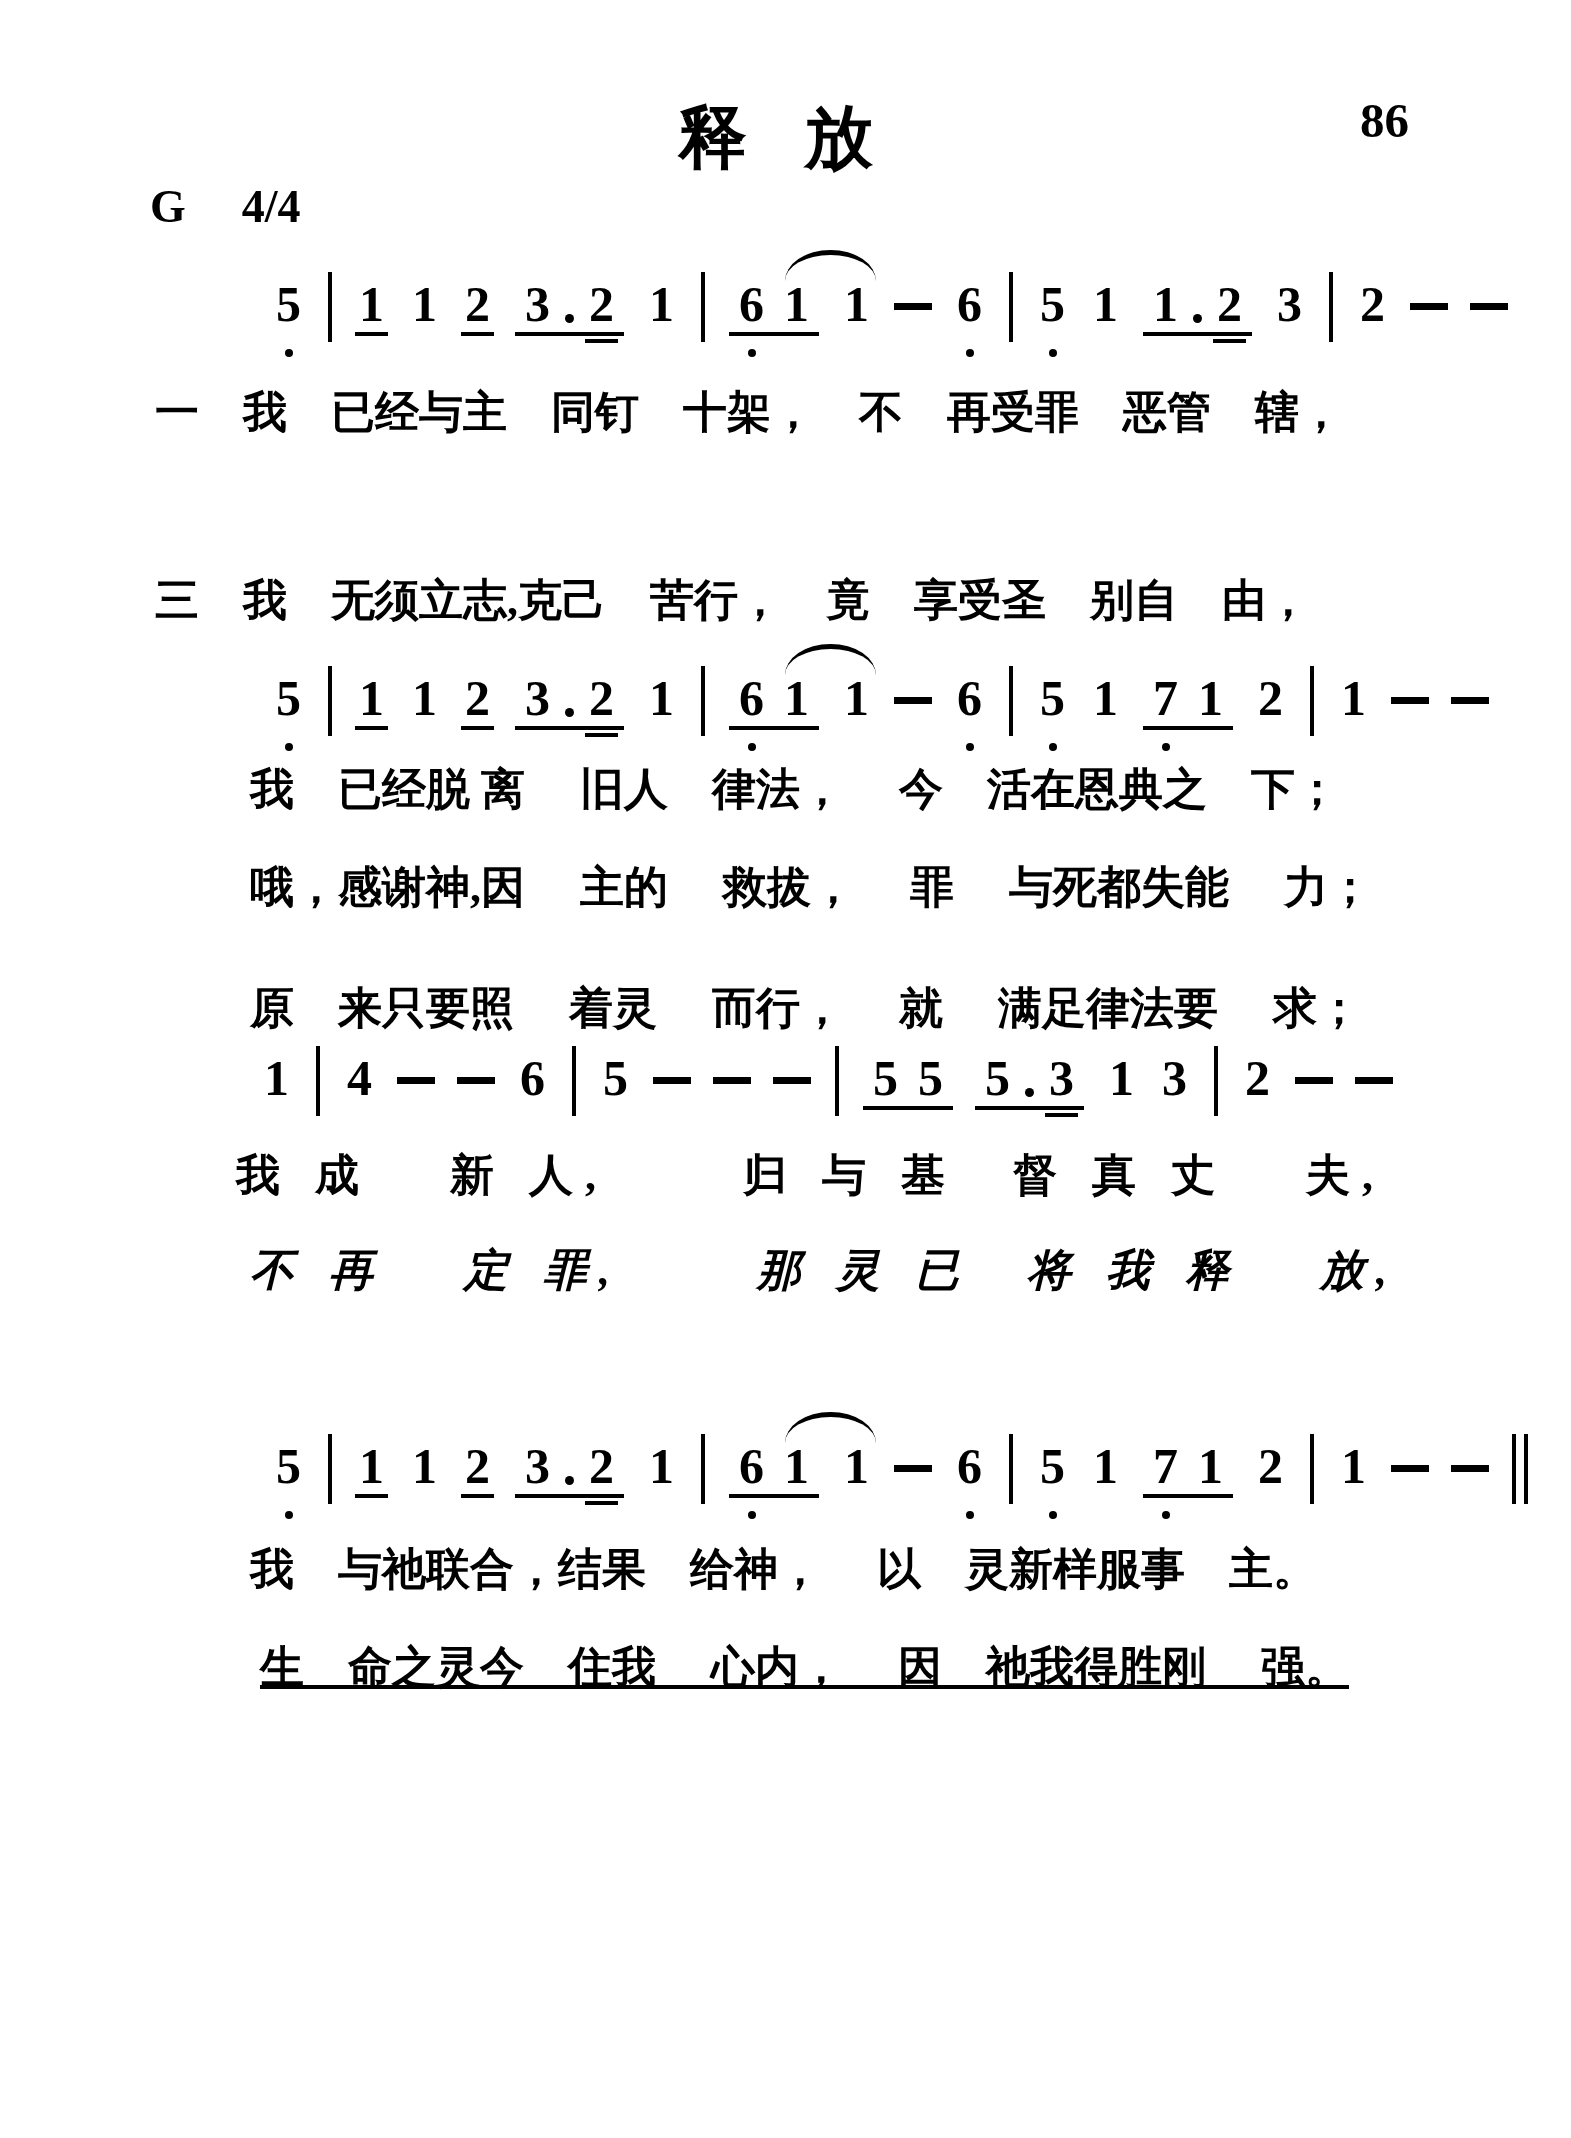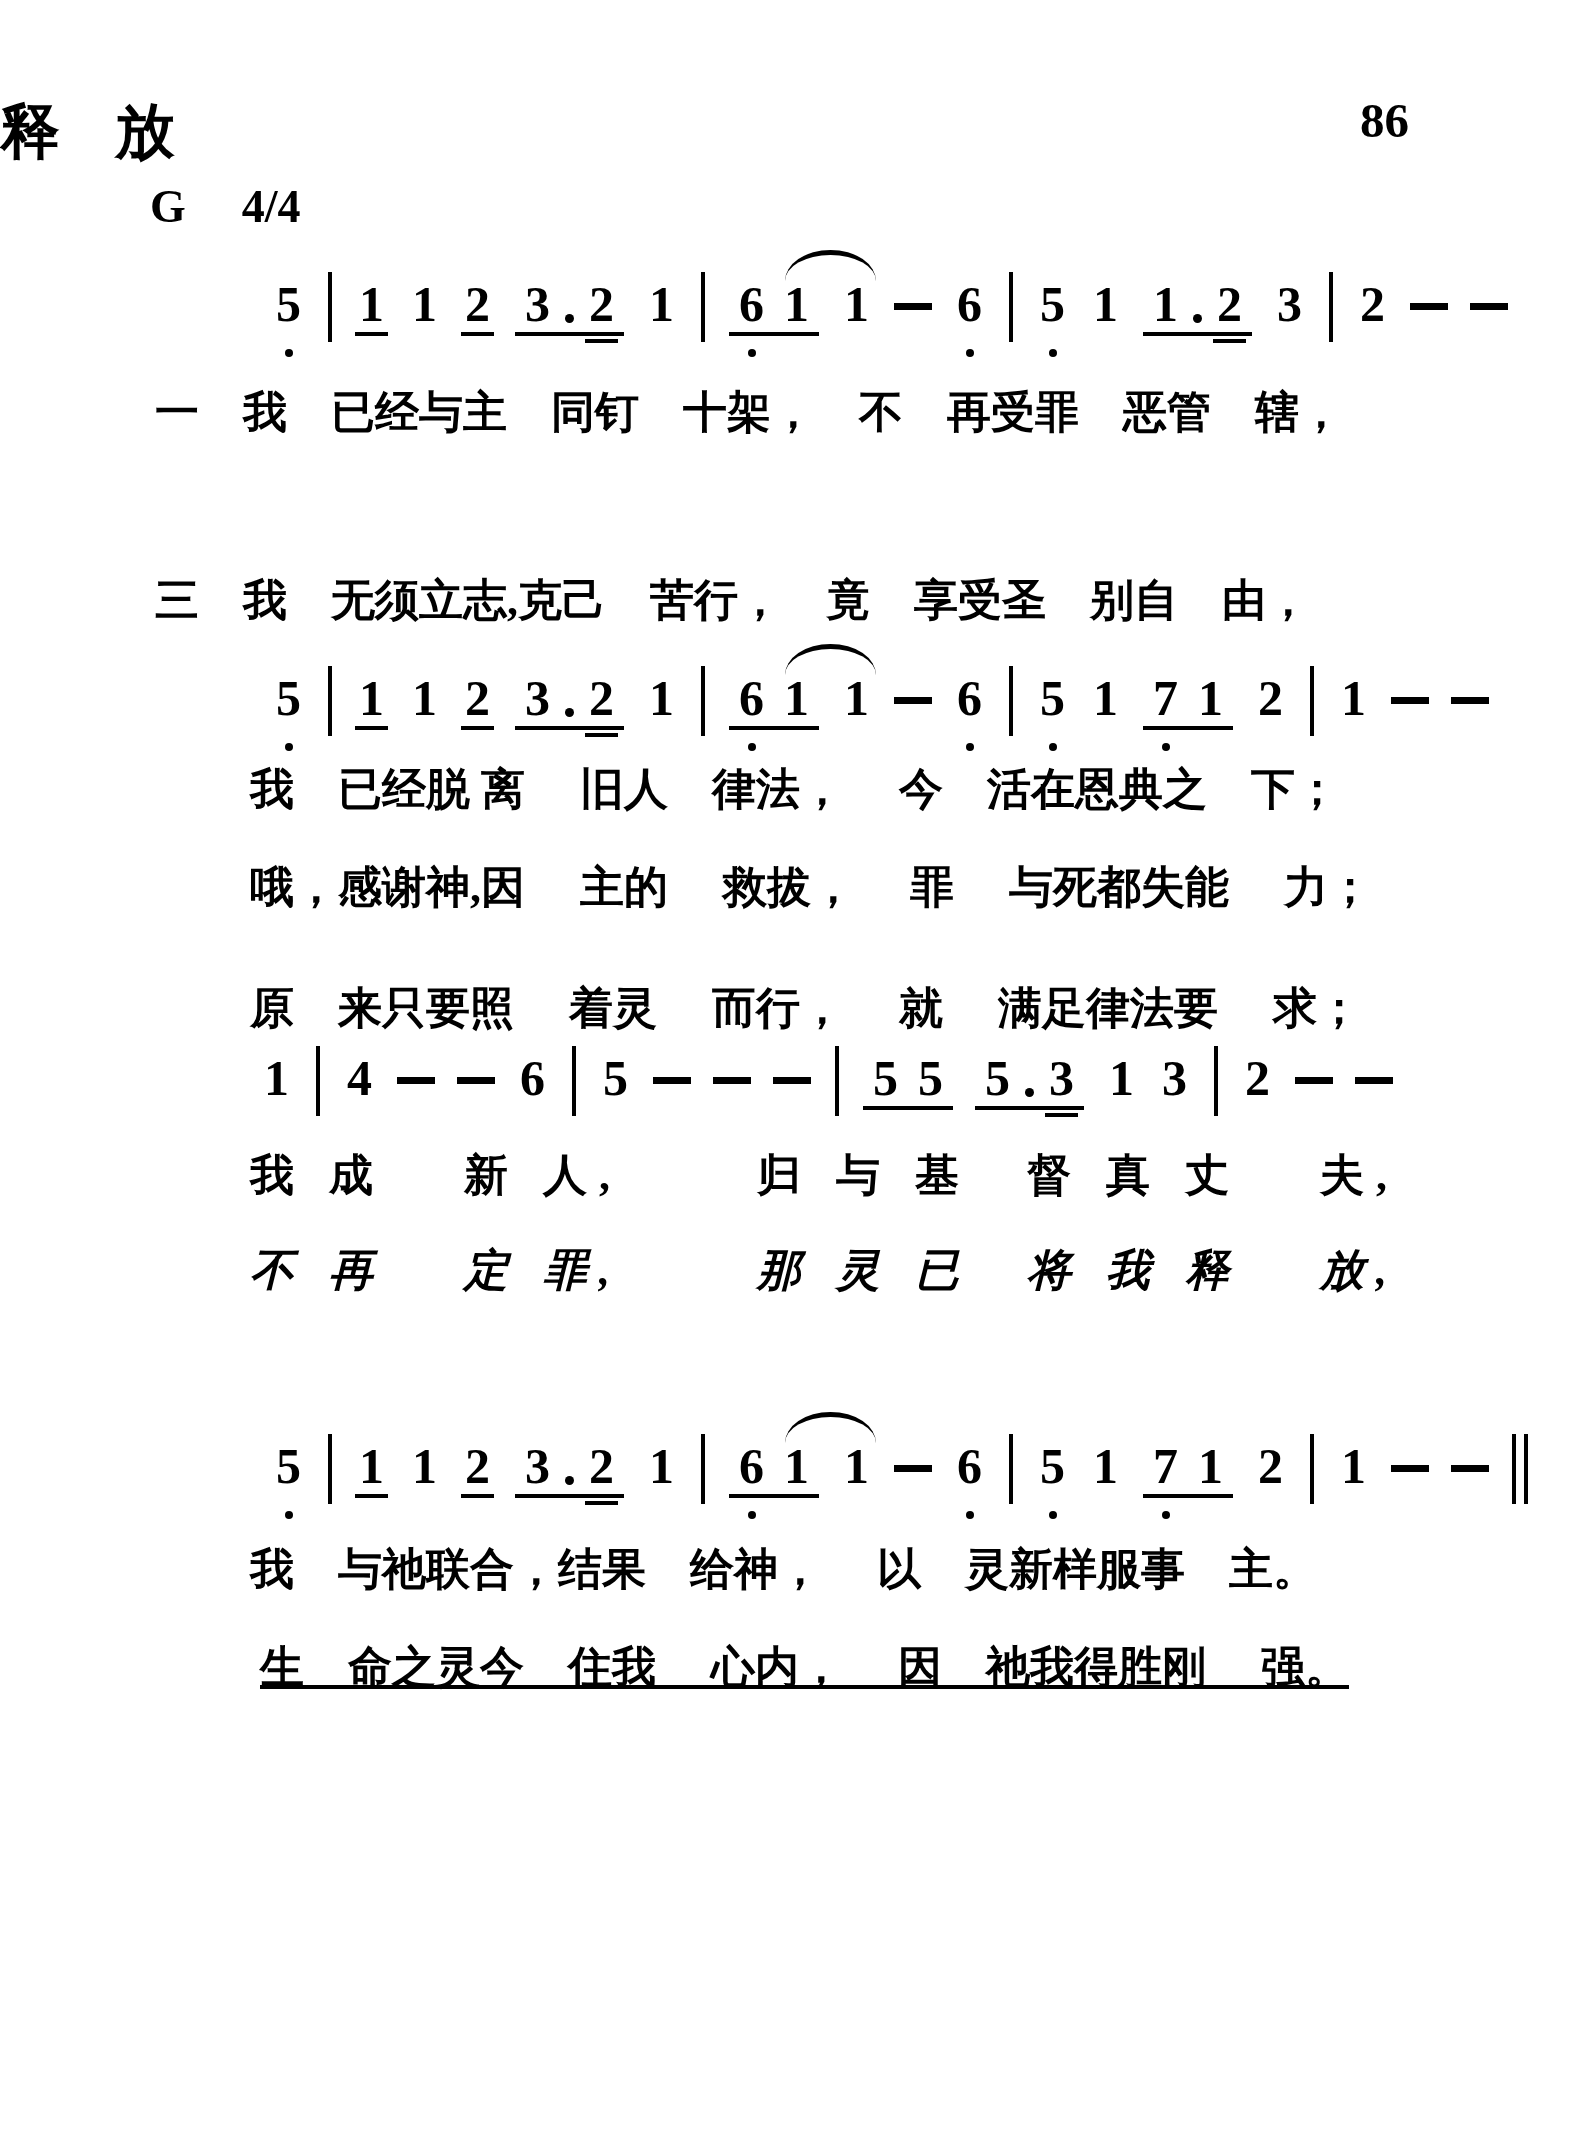--- a/index.html
+++ b/index.html
@@ -8,21 +8,22 @@
     width:1571px;height:2138px;
     background:#ffffff;
     color:#000;
     font-family:"Liberation Serif","DejaVu Serif",serif;
     overflow:hidden;
     margin:0 auto;
   }
   
   .title{
     position:absolute;left:0;right:0;top:92px;
-    font-size:60px;font-weight:bold;
+    text-align:center;
+    font-size:69px;font-weight:bold;
     letter-spacing:20px;
     white-space:pre;
   }
   .pagenum{
     position:absolute;left:1360px;top:92px;
     font-size:49px;font-weight:bold;
   }
   .keysig{
     position:absolute;left:150px;top:180px;
     display:flex;gap:56px;
@@ -418,21 +419,21 @@
       </span>
       <span class="bar"></span>
       <span class="note">
         <span class="digit">2</span>
         <span class="ulzone"></span>
         <span class="dotzone"></span>
       </span>
       <span class="dash"></span>
       <span class="dash"></span>
     </div>
-  <div class="lyric spread" style="left:250px;top:1146px;">我 成　 新 人,　　 归 与 基　督 真 丈　 夫,</div>
+  <div class="lyric spread" style="left:236px;top:1146px;">我 成　 新 人,　　 归 与 基　督 真 丈　 夫,</div>
   <div class="lyric spread" style="left:250px;top:1241px;font-style:italic;">不 再　 定 罪,　　 那 灵 已　将 我 释　 放,</div>
 
   <div class="music-row" style="left:262px;top:1440px;">
       <span class="note">
         <span class="digit">5</span>
         <span class="ulzone"></span>
         <span class="dotzone">
           <span class="lowdot"></span>
         </span>
       </span>

